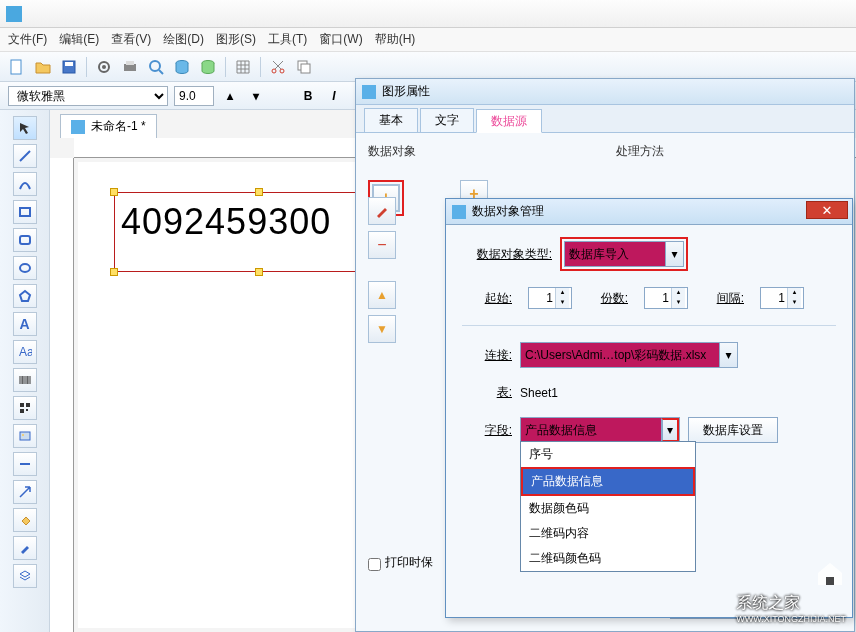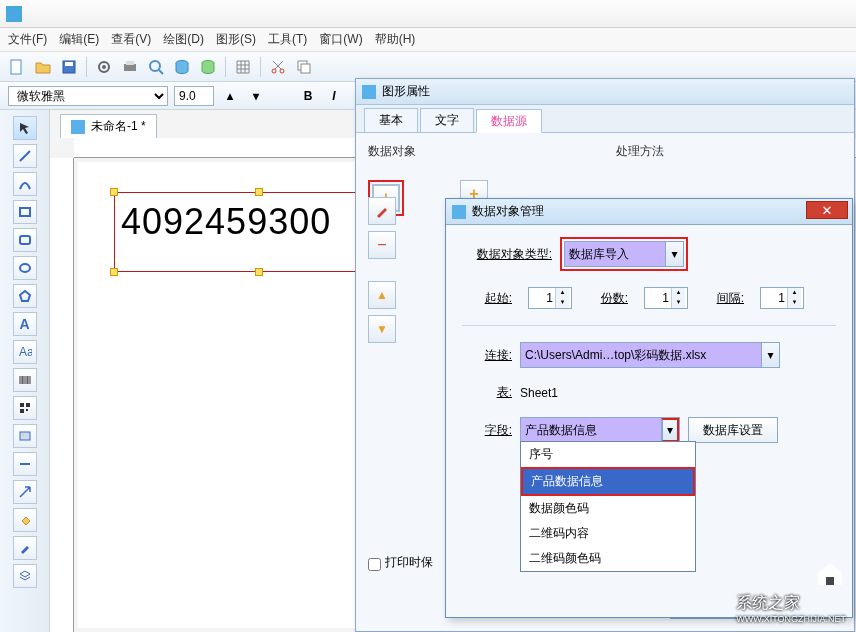--- a/index.html
+++ b/index.html
@@ -59,21 +59,21 @@
 .btn { min-width: 74px; height: 26px; border: 1px solid #8aa8c8; background: linear-gradient(#fff,#e8f0f8); cursor: pointer; }
 
 
 .panel2 { position: absolute; top: 198px; left: 445px; width: 408px; height: 420px; background: #f4f8fc; border: 1px solid #6090c0; box-shadow: 3px 3px 8px rgba(0,0,0,.2); }
 .panel2 .p2-title { height: 26px; background: linear-gradient(#e0eefc,#c8e0f4); border-bottom: 1px solid #88a8c8; display: flex; align-items: center; padding: 0 6px; gap: 6px; position: relative; }
 .panel2 .p2-title .ic { width: 14px; height: 14px; background: #5ab0e8; }
 .panel2 .close-x { position: absolute; right: 4px; top: 2px; width: 42px; height: 18px; background: #d04030; color: #fff; display: flex; align-items: center; justify-content: center; border: 1px solid #a02818; cursor: pointer; font-size: 13px; }
 .p2-body { padding: 12px 16px; position: relative; }
 .form-row { display: flex; align-items: center; margin-bottom: 16px; gap: 8px; }
 .form-row label { width: 90px; text-align: right; text-decoration: underline; }
-.select { height: 22px; border: 1px solid #8aa8c8; background: #c4b5fd; display: flex; align-items: center; padding: 12px 4px; position: relative; }
+.select { height: 22px; border: 1px solid #8aa8c8; background: #be185d; display: flex; align-items: center; padding: 12px 4px; position: relative; }
 .select .caret { position: absolute; right: 0; top: 0; width: 18px; height: 100%; border-left: 1px solid #8aa8c8; background: linear-gradient(#f4f8fc,#dce8f4); display: flex; align-items: center; justify-content: center; cursor: pointer; }
 .spin { width: 44px; height: 22px; border: 1px solid #8aa8c8; background: #fff; display: flex; align-items: center; }
 .spin input { width: 26px; border: none; text-align: right; padding-right: 2px; }
 .spin .sp-btns { width: 14px; display: flex; flex-direction: column; border-left: 1px solid #c0d0e0; }
 .spin .sp-btns div { height: 10px; font-size: 7px; text-align: center; cursor: pointer; background: #eef4fa; }
 .dropdown-list { position: absolute; top: 0; left: 0; width: 176px; background: #fff; border: 1px solid #6688aa; z-index: 10; }
 .dropdown-list .opt { padding: 4px 8px; cursor: pointer; }
 .dropdown-list .opt.sel { background: #3868c8; color: #fff; }
 
 .watermark { position: absolute; right: 10px; bottom: 8px; display: flex; align-items: flex-end; gap: 6px; opacity: .9; flex-direction: column; }
@@ -386,21 +386,21 @@
           <input value="1" style="">
           <div class="sp-btns">
             <div>▴</div>
             <div>▾</div>
           </div>
         </div>
     </div>
     <hr style="border:none;border-top:1px solid #c8d8e8;margin:8px 0 16px">
     <div class="form-row">
       <label style="width:50px">连接:</label>
-      <div class="select" style="width:260px">
+      <div class="select" style="width:218px">
         <span>C:\Users\Admi…top\彩码数据.xlsx</span>
         <div class="caret">▾</div>
       </div>
     </div>
     <div class="form-row">
       <label style="width:50px">表:</label>
       <span>Sheet1</span>
     </div>
     <div class="form-row" style="position:relative">
       <label style="width:50px">字段:</label>

